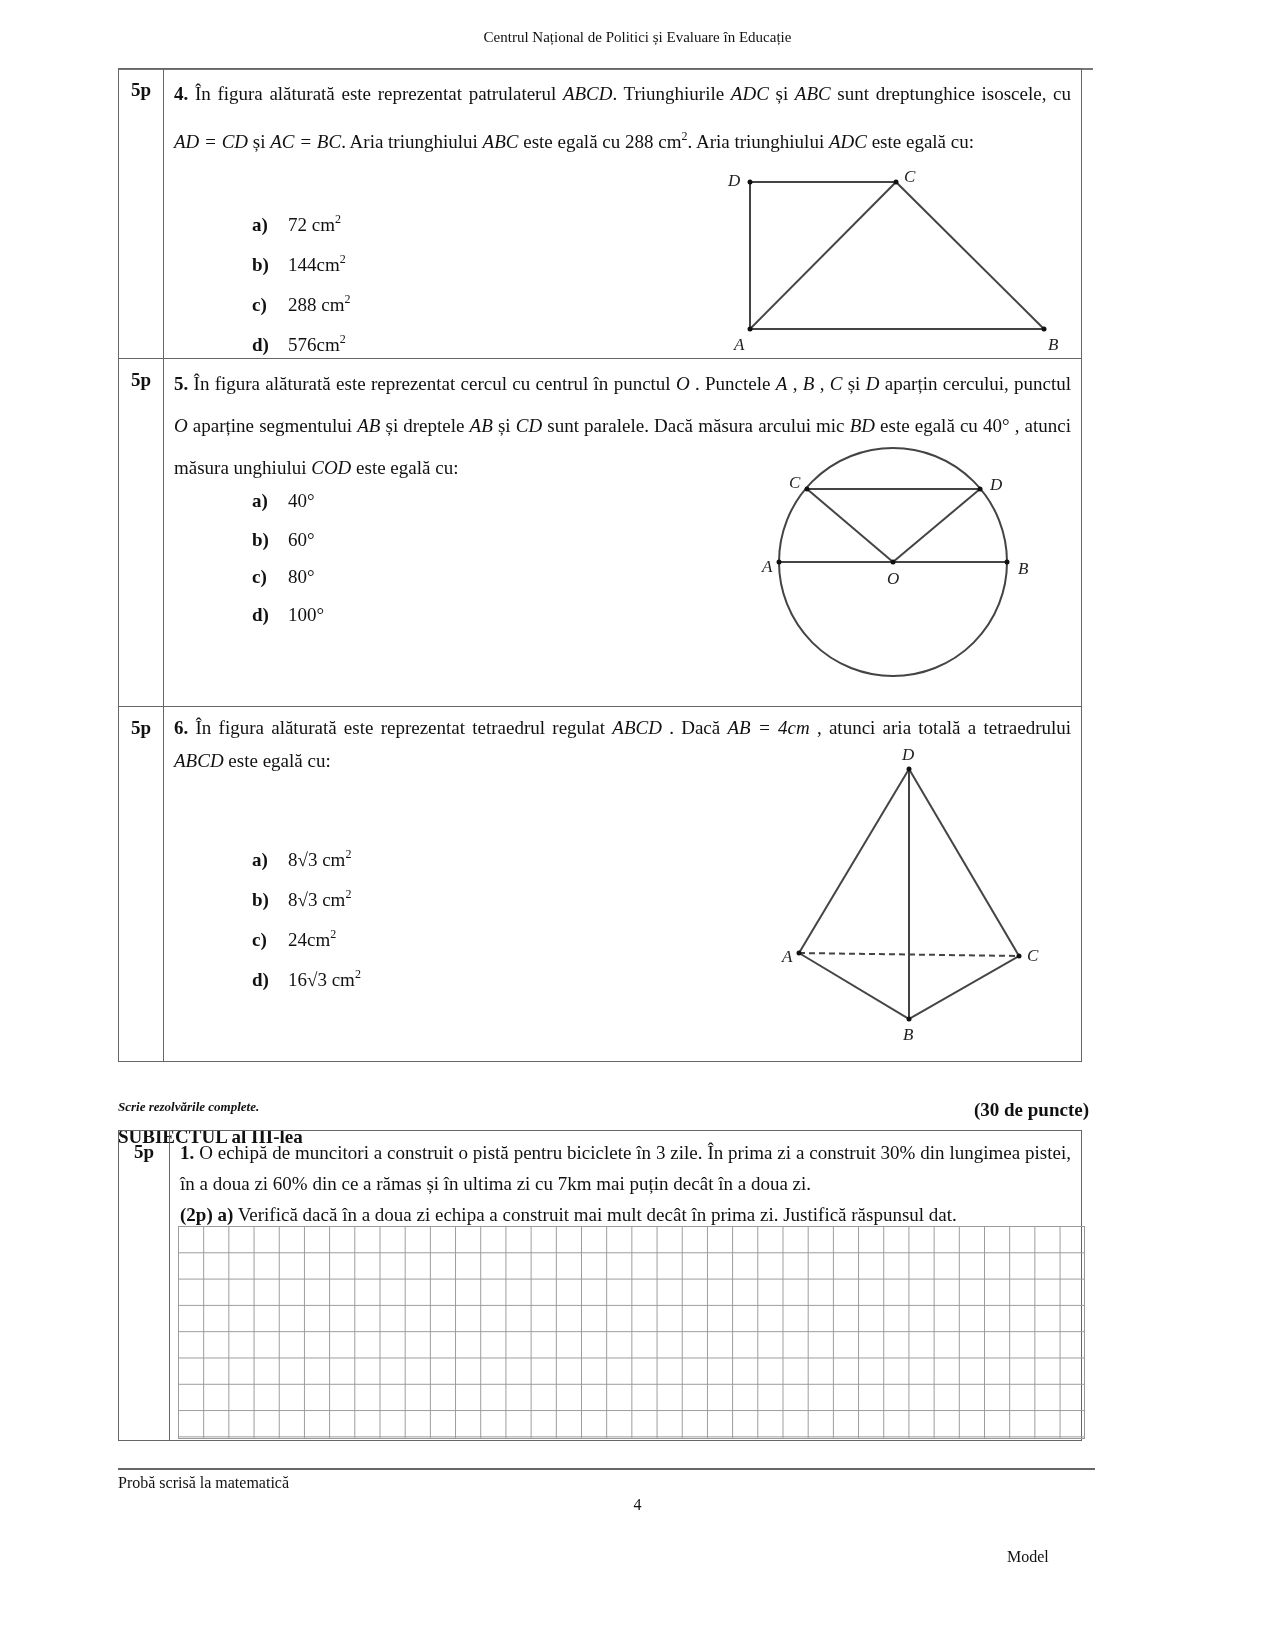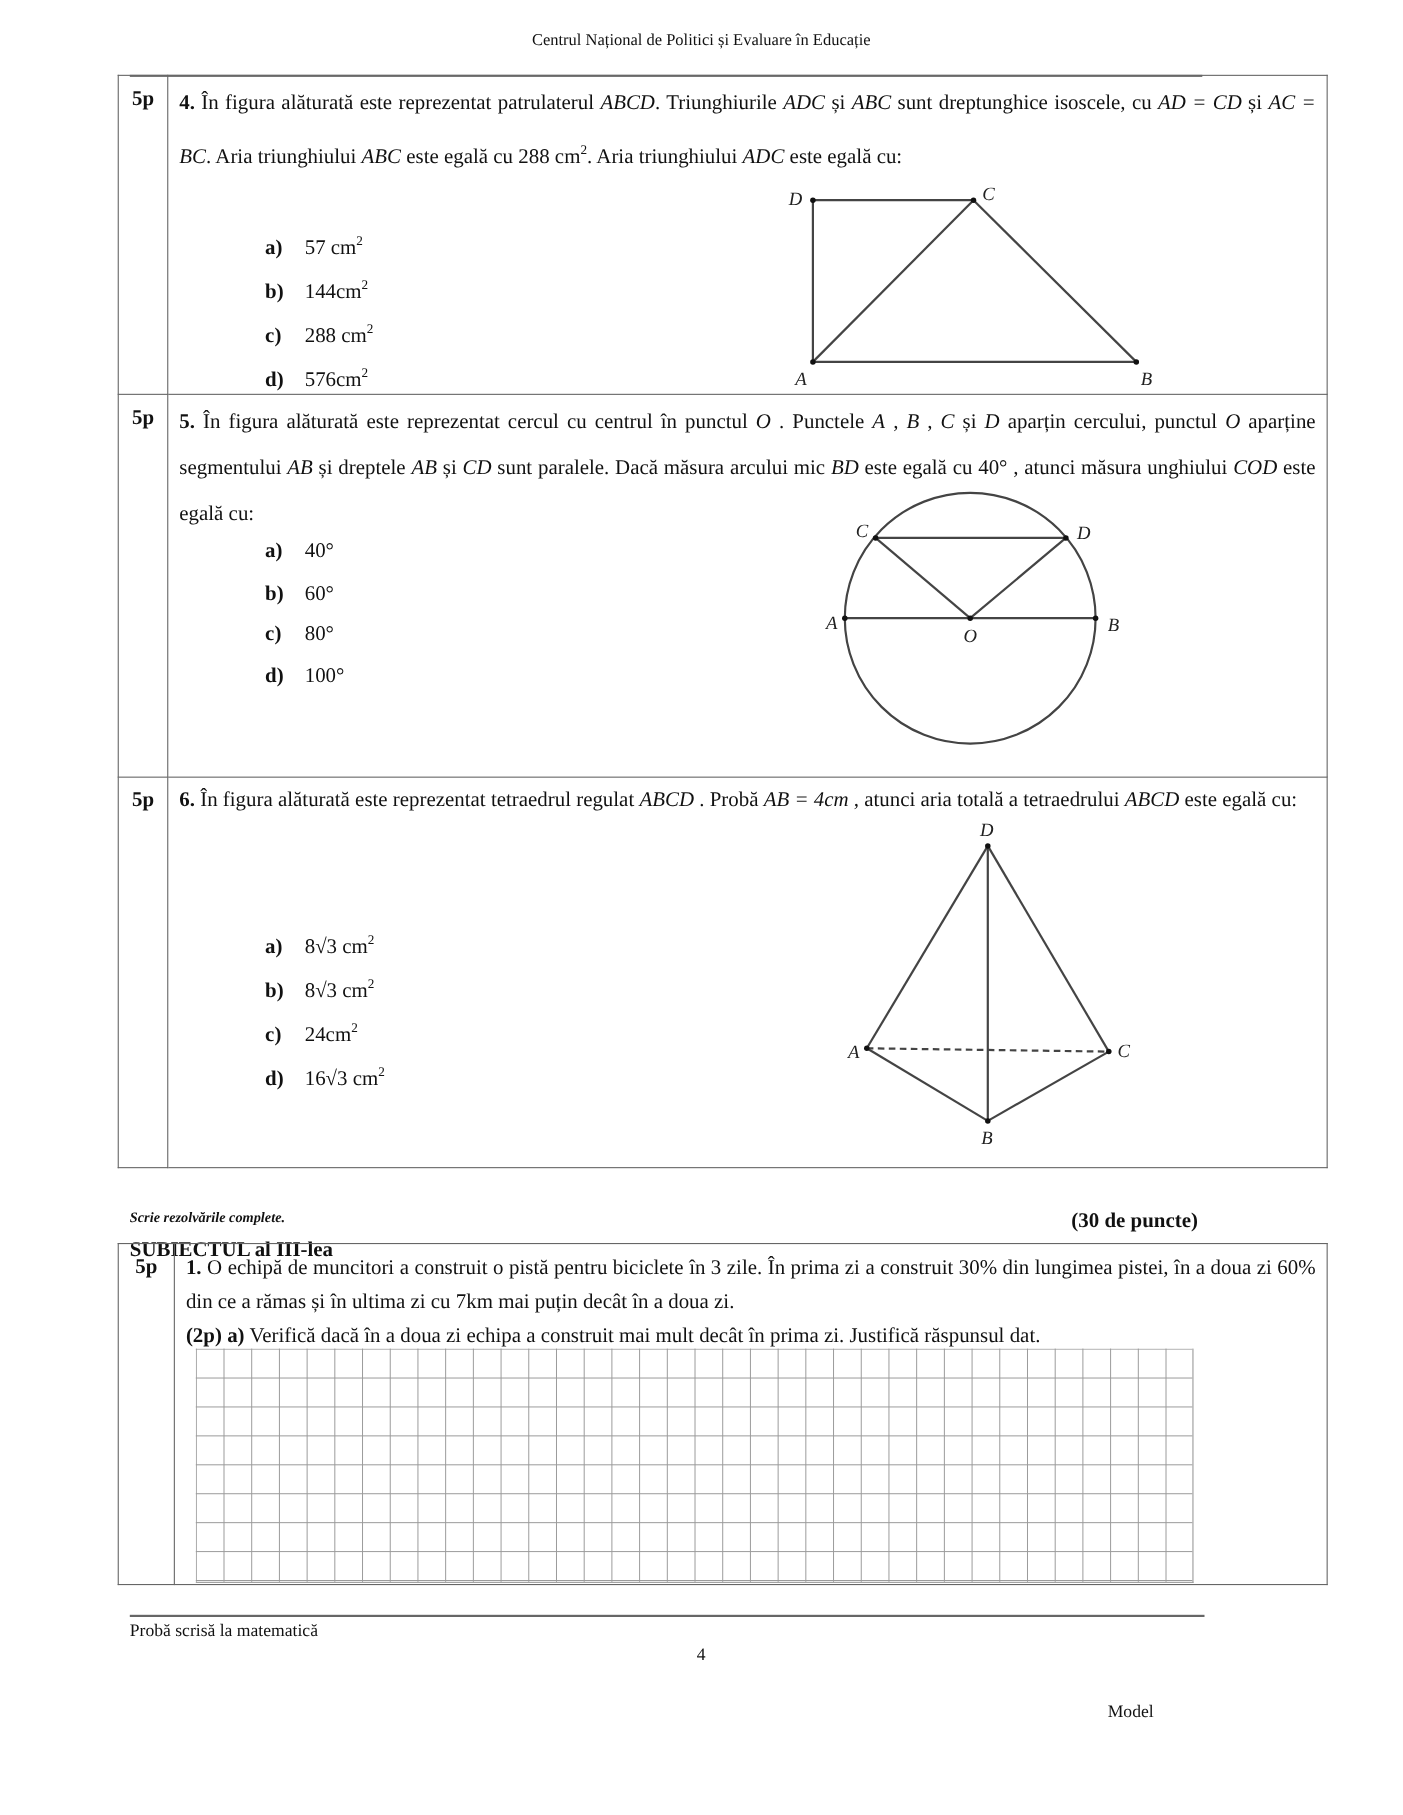--- a/index.html
+++ b/index.html
@@ -1,19 +1,19 @@
 <!DOCTYPE html>
 <html><head>
 <meta charset="utf-8">
 <style>
   html, body { margin: 0; padding: 0; background: #ffffff; }
   body { width: 1275px; height: 1650px; position: relative; font-family: "Liberation Serif", serif; color: #111; }
   .header { position: absolute; top: 28px; left: 0; width: 1275px; text-align: center; font-size: 15px; line-height: 18px; }
   .header-rule { position: absolute; top: 68px; left: 118px; width: 975px; height: 0; border-top: 2px solid #777; }
-  .qtable { position: absolute; left: 107px; width: 1100px; border-collapse: collapse; }
+  .qtable { position: absolute; left: 118px; width: 964px; border-collapse: collapse; }
   .qtable td { border: 1.5px solid #666; vertical-align: top; padding: 0; }
   .pts { width: 44px; text-align: center; font-weight: bold; font-size: 19px; padding-top: 10px !important; }
   .qcell { position: relative; }
   .qtext { font-size: 19px; line-height: 42px; padding: 4px 10px 0 10px; text-align: justify; }
   .qtext .num { font-weight: bold; }
   .m { font-style: italic; font-family: "Liberation Serif", serif; }
   .options { position: absolute; left: 88px; font-size: 19px; }
   .opt { height: 40px; line-height: 40px; white-space: nowrap; }
   .opt .lbl { font-weight: bold; display: inline-block; width: 36px; }
   sup { font-size: 12px; vertical-align: 8px; }
@@ -43,21 +43,21 @@
 
   <tbody>
       <tr style="height:290px;">
     <td class="pts">5p</td>
     <td class="qcell">
       <div class="qtext">
         <span class="num">4.</span>
         <span>În figura alăturată este reprezentat patrulaterul </span><span class="m">ABCD</span><span>. Triunghiurile </span><span class="m">ADC</span><span> și </span><span class="m">ABC</span><span> sunt dreptunghice isoscele, cu </span><span class="m">AD = CD</span><span> și </span><span class="m">AC = BC</span><span>. Aria  triunghiului </span><span class="m">ABC</span><span> este egală cu </span><span>288 cm</span><sup>2</sup><span>. Aria triunghiului </span><span class="m">ADC</span><span> este egală cu:</span>
       </div>
       <div class="options" style="top:130px;">
-        <div class="opt"><span class="lbl">a)</span><span>57 cm</span><sup>2</sup></div>
+        <div class="opt"><span class="lbl">a)</span><span>72 cm</span><sup>2</sup></div>
         <div class="opt"><span class="lbl">b)</span><span>144cm</span><sup>2</sup></div>
         <div class="opt"><span class="lbl">c)</span><span>288 cm</span><sup>2</sup></div>
         <div class="opt"><span class="lbl">d)</span><span>576cm</span><sup>2</sup></div>
       </div>
       <svg class="fig" style="left:550px; top:95px;" width="360" height="190">
         <g stroke="#444" stroke-width="2" fill="none">
           <line x1="36" y1="18" x2="182" y2="18"></line>
           <line x1="36" y1="18" x2="36" y2="165"></line>
           <line x1="36" y1="165" x2="182" y2="18"></line>
           <line x1="182" y1="18" x2="330" y2="165"></line>
@@ -112,21 +112,21 @@
         <text x="133" y="140">O</text>
       </svg>
     </td>
   </tr>
 
   <tr style="height:355px;">
     <td class="pts">5p</td>
     <td class="qcell">
       <div class="qtext" style="line-height:33px;">
         <span class="num">6.</span>
-        <span>În figura alăturată este reprezentat tetraedrul regulat </span><span class="m">ABCD</span><span> . Probă </span><span class="m">AB = 4cm</span><span> , atunci aria totală a tetraedrului </span><span class="m">ABCD</span><span>  este egală cu:</span>
+        <span>În figura alăturată este reprezentat tetraedrul regulat </span><span class="m">ABCD</span><span> . Dacă </span><span class="m">AB = 4cm</span><span> , atunci aria totală a tetraedrului </span><span class="m">ABCD</span><span>  este egală cu:</span>
       </div>
       <div class="options" style="top:127px;">
         <div class="opt"><span class="lbl">a)</span><span>8√3 cm</span><sup>2</sup></div>
         <div class="opt"><span class="lbl">b)</span><span>8√3 cm</span><sup>2</sup></div>
         <div class="opt"><span class="lbl">c)</span><span>24cm</span><sup>2</sup></div>
         <div class="opt"><span class="lbl">d)</span><span>16√3 cm</span><sup>2</sup></div>
       </div>
       <svg class="fig" style="left:610px; top:35px;" width="280" height="300">
         <g stroke="#444" stroke-width="2" fill="none">
           <line x1="135" y1="27" x2="25" y2="211"></line>

